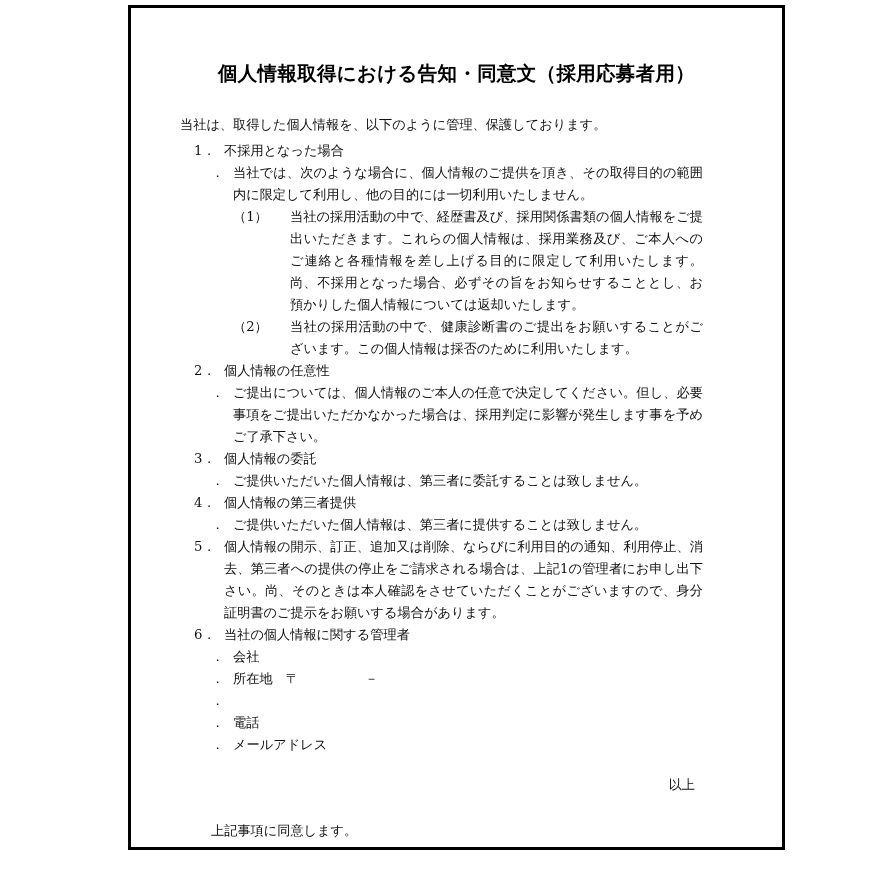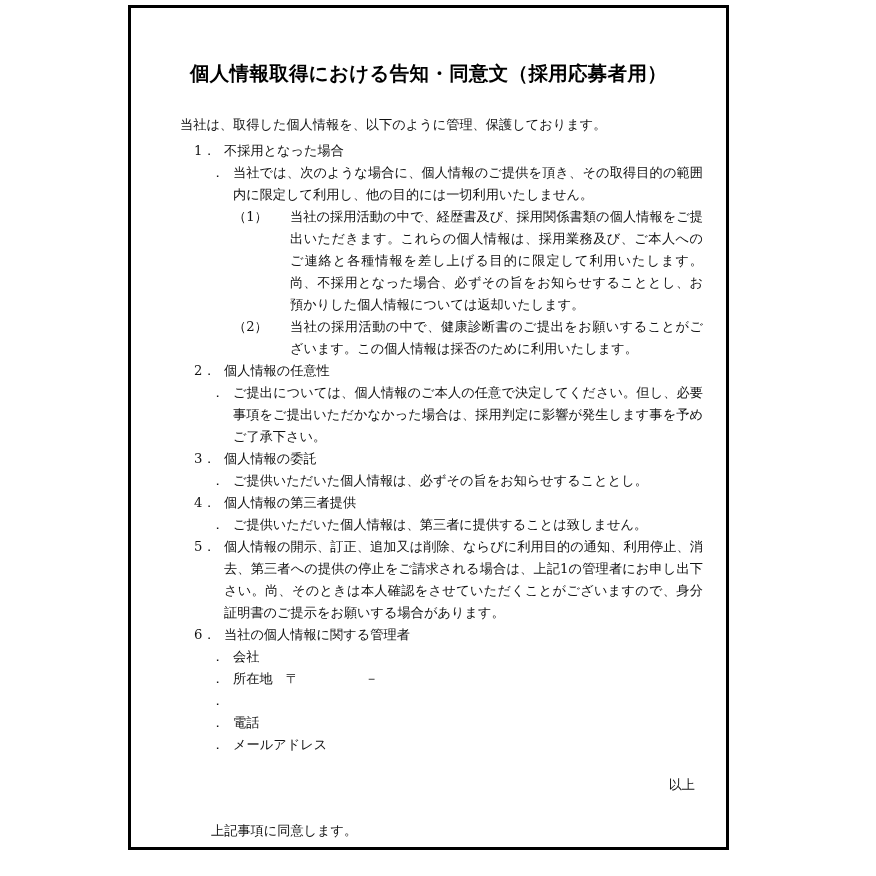--- a/index.html
+++ b/index.html
@@ -10,21 +10,21 @@
     width: 876px;
     height: 876px;
     background: #ffffff;
     font-family: "DejaVu Serif", "Liberation Serif", serif;
     overflow: hidden;
   }
   #page {
     position: absolute;
     left: 128px;
     top: 5px;
-    width: 601px;
+    width: 657px;
     height: 845px;
     background: #ffffff;
     border: 3px solid #000000;
     box-sizing: border-box;
   }
   .sheet-inner {
     position: absolute;
     left: 0;
     top: 0;
     right: 0;
@@ -195,21 +195,21 @@
         </li>
 
         <li class="num-item">
           <div class="num-head">
             <span class="num-marker">3．</span>
             <span class="num-headtext">個人情報の委託</span>
           </div>
           <ul class="sub-list">
             <li class="sub-row">
               <span class="sub-marker">．</span>
-              <span class="sub-text nojust">ご提供いただいた個人情報は、必ずその旨をお知らせすることとし。</span>
+              <span class="sub-text nojust">ご提供いただいた個人情報は、第三者に委託することは致しません。</span>
             </li>
           </ul>
         </li>
 
         <li class="num-item">
           <div class="num-head">
             <span class="num-marker">4．</span>
             <span class="num-headtext">個人情報の第三者提供</span>
           </div>
           <ul class="sub-list">

